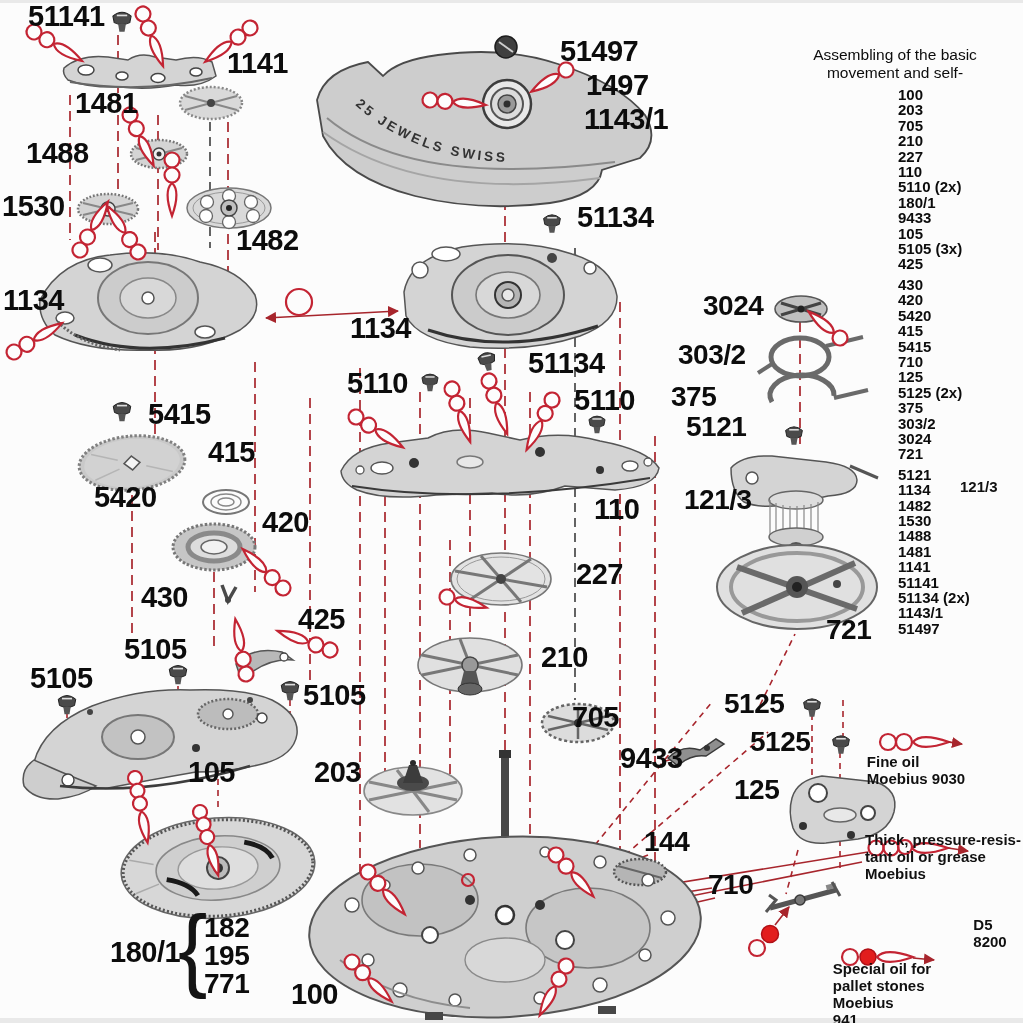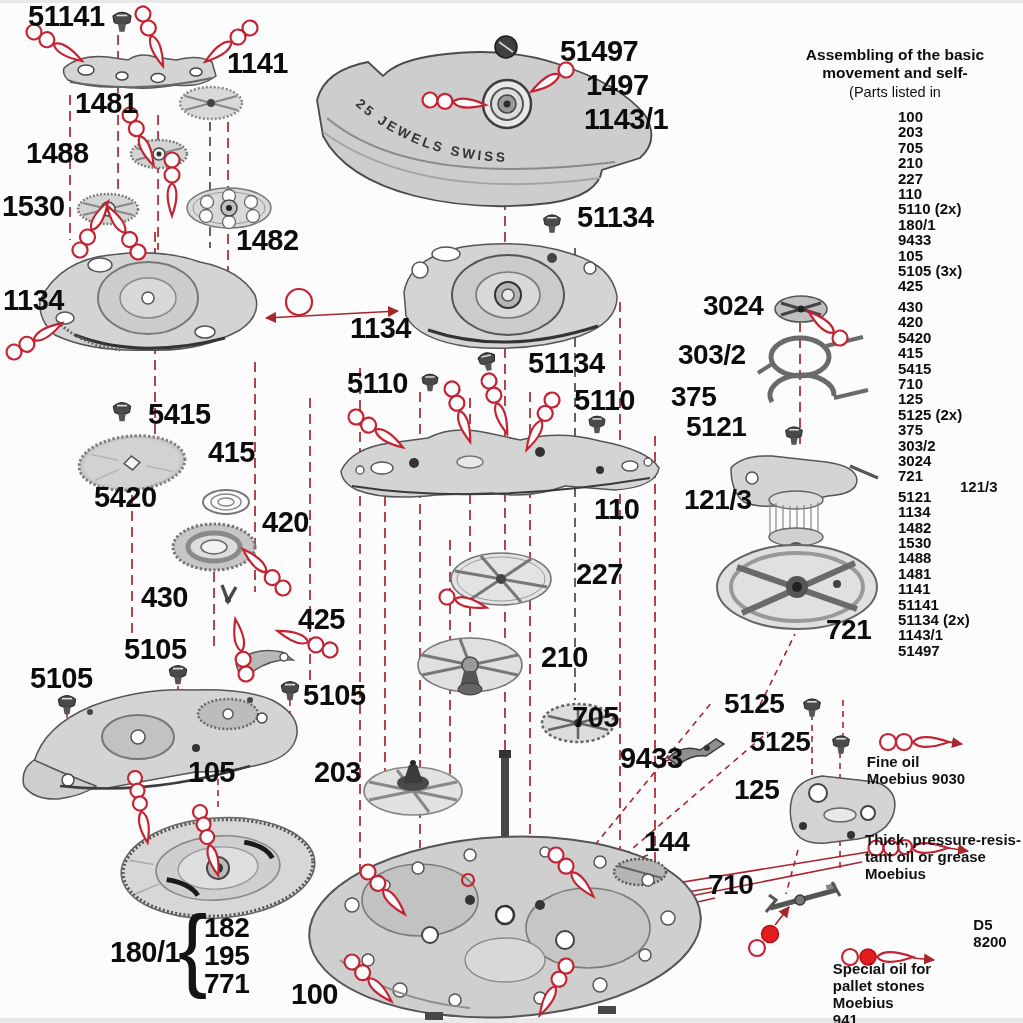--- a/index.html
+++ b/index.html
@@ -16,21 +16,21 @@
   .sld{stroke:#a7252c;stroke-width:1.6;fill:none}
   .oil{stroke:#c32433;stroke-width:2.2;fill:#fdfdfd}
   .oiln{stroke:#c32433;stroke-width:2.2;fill:none}
   .part{stroke:#555;stroke-width:1.5;fill:#d4d4d4}
   
   .callout{position:absolute;font-weight:bold;color:#0c0c0c;font-size:29px;line-height:1;
            letter-spacing:-0.5px;white-space:nowrap}
   .note{position:absolute;font-weight:bold;font-size:15px;line-height:17px;color:#101010;white-space:nowrap}
   .note.center{transform:translateX(-50%);text-align:left}
   #side-panel{position:absolute;left:770px;top:46px;width:250px}
-  .title-line{font-weight:bold;font-size:15.5px;line-height:17.5px;text-align:center;color:#0c0c0c}
+  .title-line{font-weight:normal;font-size:15.5px;line-height:17.5px;text-align:center;color:#0c0c0c}
   .subtitle-line{font-size:14.5px;line-height:22px;text-align:center;color:#111}
   #parts-list{margin-top:6px;padding-left:128px}
   .pl-item{font-weight:bold;font-size:15px;line-height:15.4px;color:#0c0c0c;white-space:nowrap}
   .gap{height:5px}
   #brace{position:absolute;left:178px;top:902px;font-size:88px;line-height:88px;font-weight:400;
          color:#141414;transform:scaleY(1.05);transform-origin:top left}
 </style>
 </head>
 <body>
 
@@ -540,21 +540,20 @@
       <div>941</div>
     </div>
     <div class="note" style="left: 960px; top: 478px;">
       <div>121/3</div>
     </div>
   </div>
 
 <div id="side-panel">
   <div class="title-line">Assembling of the basic</div>
   <div class="title-line">movement and self-</div>
-  <div class="subtitle-line">(Parts listed in</div>
   <div id="parts-list">
       <div class="pl-item">100</div>
       <div class="pl-item">203</div>
       <div class="pl-item">705</div>
       <div class="pl-item">210</div>
       <div class="pl-item">227</div>
       <div class="pl-item">110</div>
       <div class="pl-item">5110 (2x)</div>
       <div class="pl-item">180/1</div>
       <div class="pl-item">9433</div>

